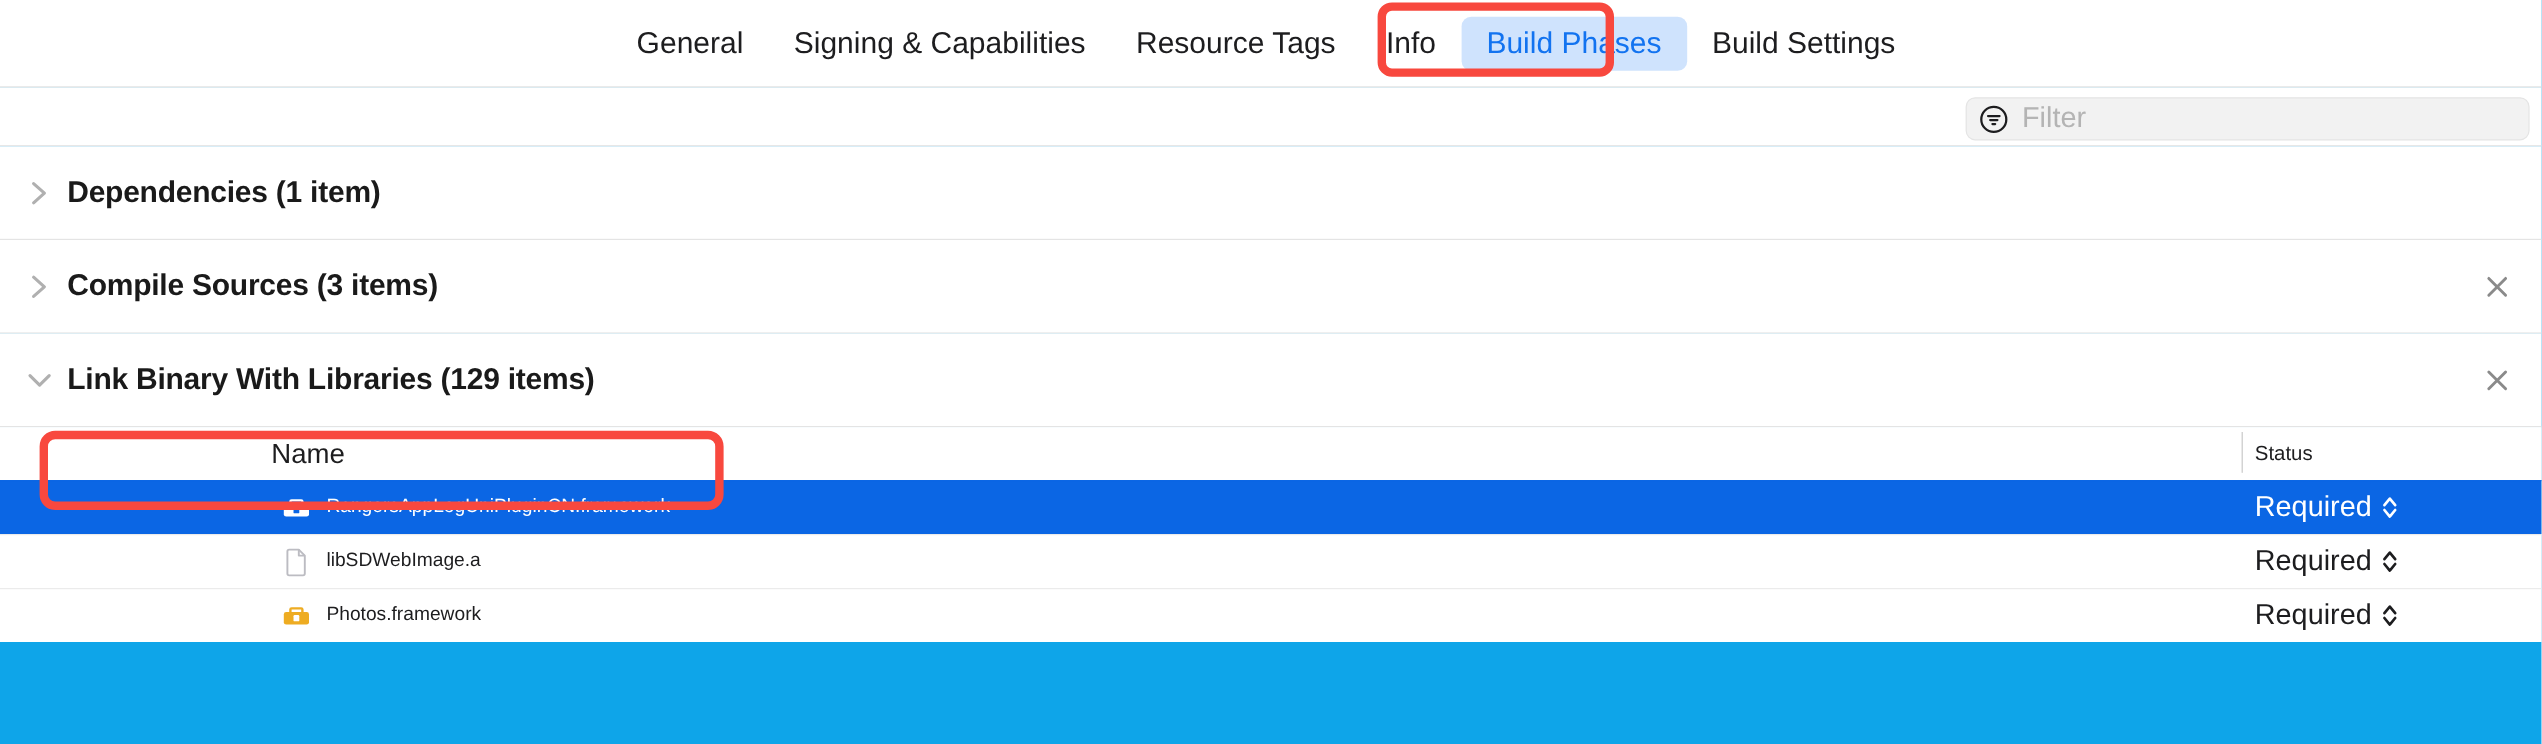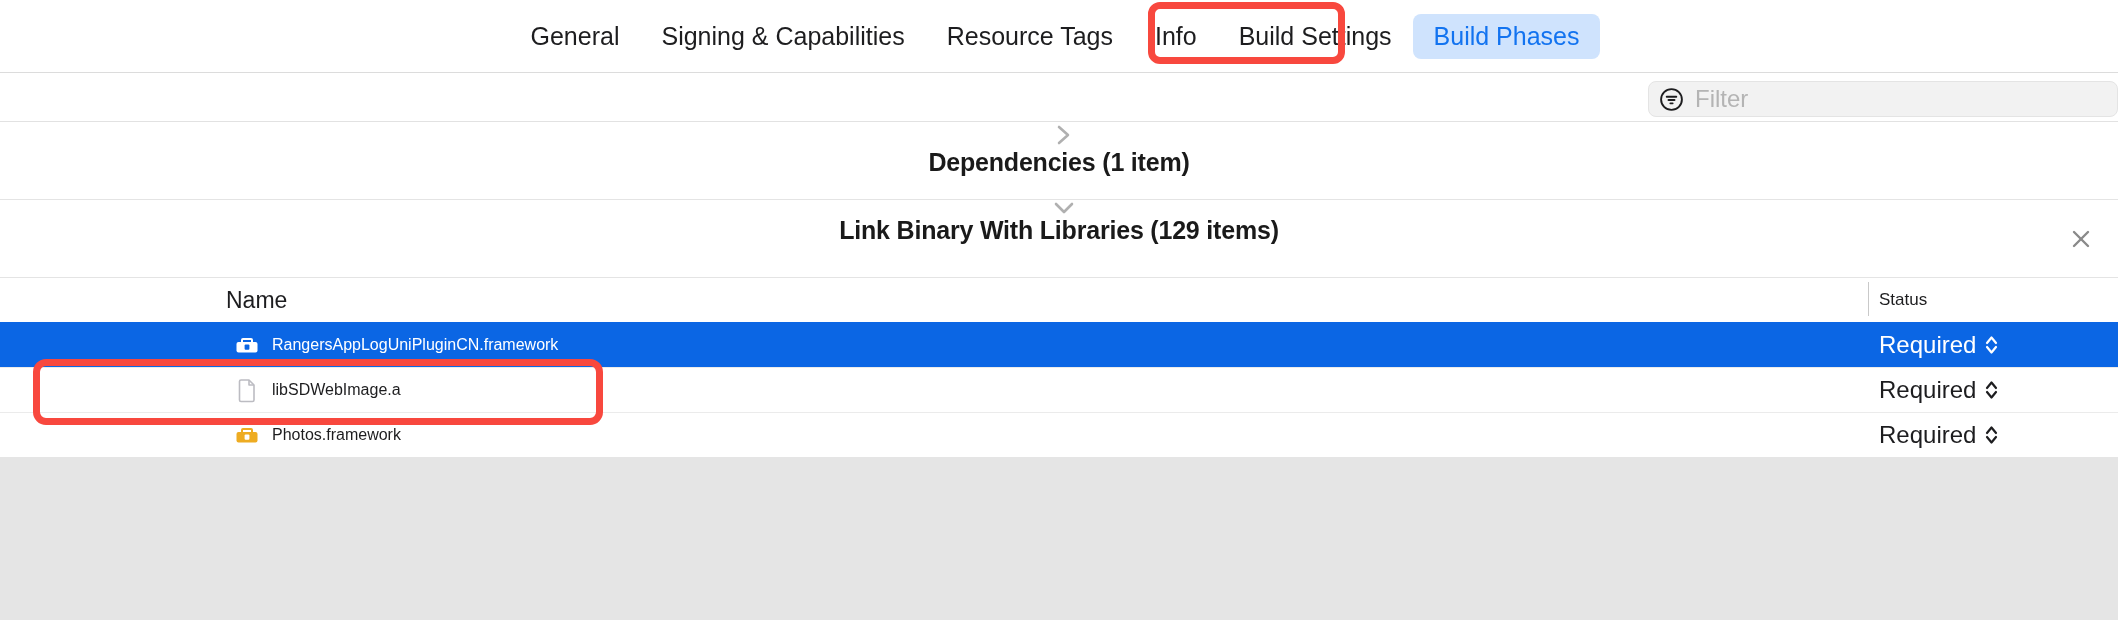--- a/index.html
+++ b/index.html
@@ -9,21 +9,21 @@
     height: 620px;
     background: #ffffff;
     font-family: "Liberation Sans", sans-serif;
     overflow: hidden;
   }
 
   #app {
     position: relative;
     width: 2118px;
     height: 620px;
-    background: #e5e5e5;
+    background: #0ea5e9;
   }
 
   
   .tabbar {
     position: relative;
     height: 73px;
     width: 100%;
     background: #ffffff;
     display: flex;
     align-items: center;
@@ -65,21 +65,21 @@
   
   .filterbar {
     position: relative;
     height: 49px;
     width: 100%;
     background: #ffffff;
     border-bottom: 1px solid #e2e2e2;
   }
   .filter-field {
     position: absolute;
-    right: 0px;
+    right: 10px;
     top: 8px;
     width: 470px;
     height: 36px;
     background: #f2f2f2;
     border: 1px solid #e4e4e4;
     border-radius: 8px;
     display: flex;
     align-items: center;
     padding-left: 10px;
     gap: 11px;
@@ -92,21 +92,20 @@
 
   
   .phase {
     position: relative;
     height: 78px;
     width: 100%;
     display: flex;
     align-items: center;
     border-bottom: 1px solid #e4e4e4;
     background: #ffffff;
-    flex-direction: column;
   }
   .disclosure {
     width: 46px;
     flex: none;
     display: flex;
     align-items: center;
     justify-content: center;
     margin-left: 10px;
   }
   .disclosure svg { display: block; }
@@ -219,22 +218,22 @@
 <body>
 
 <div id="app">
 
   <div class="tabbar">
     <div class="tabs">
       <div class="tab">General</div>
       <div class="tab">Signing &amp; Capabilities</div>
       <div class="tab">Resource Tags</div>
       <div class="tab">Info</div>
+      <div class="tab active">Build Phases</div>
       <div class="tab">Build Settings</div>
-      <div class="tab active">Build Phases</div>
     </div>
     <div class="annot-tab"></div>
   </div>
 
   <div class="filterbar">
     <div class="filter-field">
       <span class="filter-icon">
         <svg viewBox="0 0 24 24" width="25" height="25">
           <circle cx="12" cy="12" r="10" fill="none" stroke="#1d1d1f" stroke-width="1.8"></circle>
           <rect x="6.5" y="8.4" width="11" height="1.8" rx="0.9" fill="#1d1d1f"></rect>
@@ -249,20 +248,34 @@
   <div class="phase">
     <span class="disclosure">
       <svg width="16" height="26" viewBox="0 0 16 26">
         <polyline points="3,5 12,13 3,21" fill="none" stroke="#b0b0b0" stroke-width="2.6" stroke-linecap="round" stroke-linejoin="round"></polyline>
       </svg>
     </span>
     <span class="phase-title">Dependencies (1 item)</span>
   </div>
 
 
+  <div class="phase">
+    <span class="disclosure">
+      <svg width="16" height="26" viewBox="0 0 16 26">
+        <polyline points="3,5 12,13 3,21" fill="none" stroke="#b0b0b0" stroke-width="2.6" stroke-linecap="round" stroke-linejoin="round"></polyline>
+      </svg>
+    </span>
+    <span class="phase-title">Compile Sources (3 items)</span>
+    <span class="phase-remove">
+      <svg width="24" height="24" viewBox="0 0 24 24">
+        <line x1="5" y1="5" x2="19" y2="19" stroke="#8a8a8a" stroke-width="2.4" stroke-linecap="round"></line>
+        <line x1="19" y1="5" x2="5" y2="19" stroke="#8a8a8a" stroke-width="2.4" stroke-linecap="round"></line>
+      </svg>
+    </span>
+  </div>
 
   <div class="phase">
     <span class="disclosure">
       <svg width="26" height="16" viewBox="0 0 26 16">
         <polyline points="5,4 13,12 21,4" fill="none" stroke="#b0b0b0" stroke-width="2.6" stroke-linecap="round" stroke-linejoin="round"></polyline>
       </svg>
     </span>
     <span class="phase-title">Link Binary With Libraries (129 items)</span>
     <span class="phase-remove">
       <svg width="24" height="24" viewBox="0 0 24 24">

